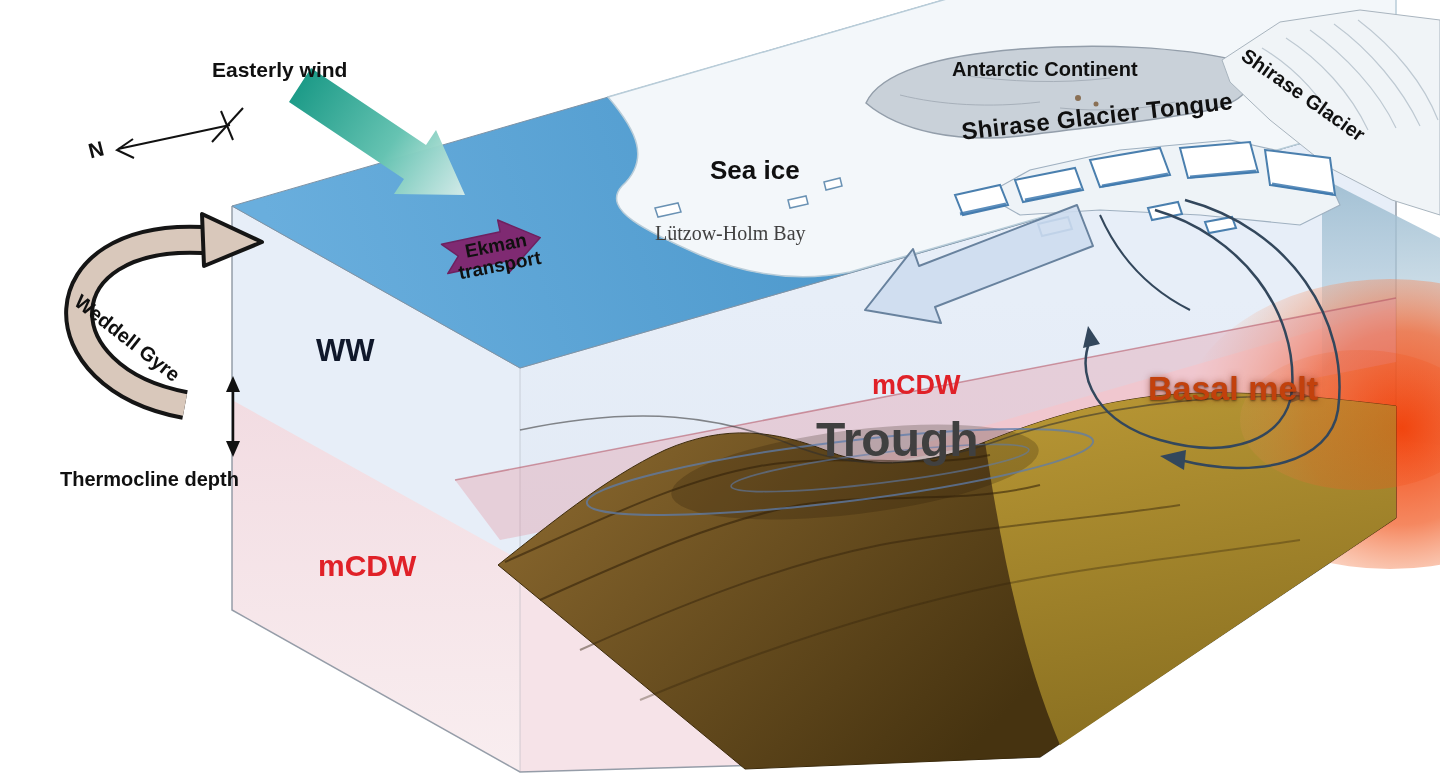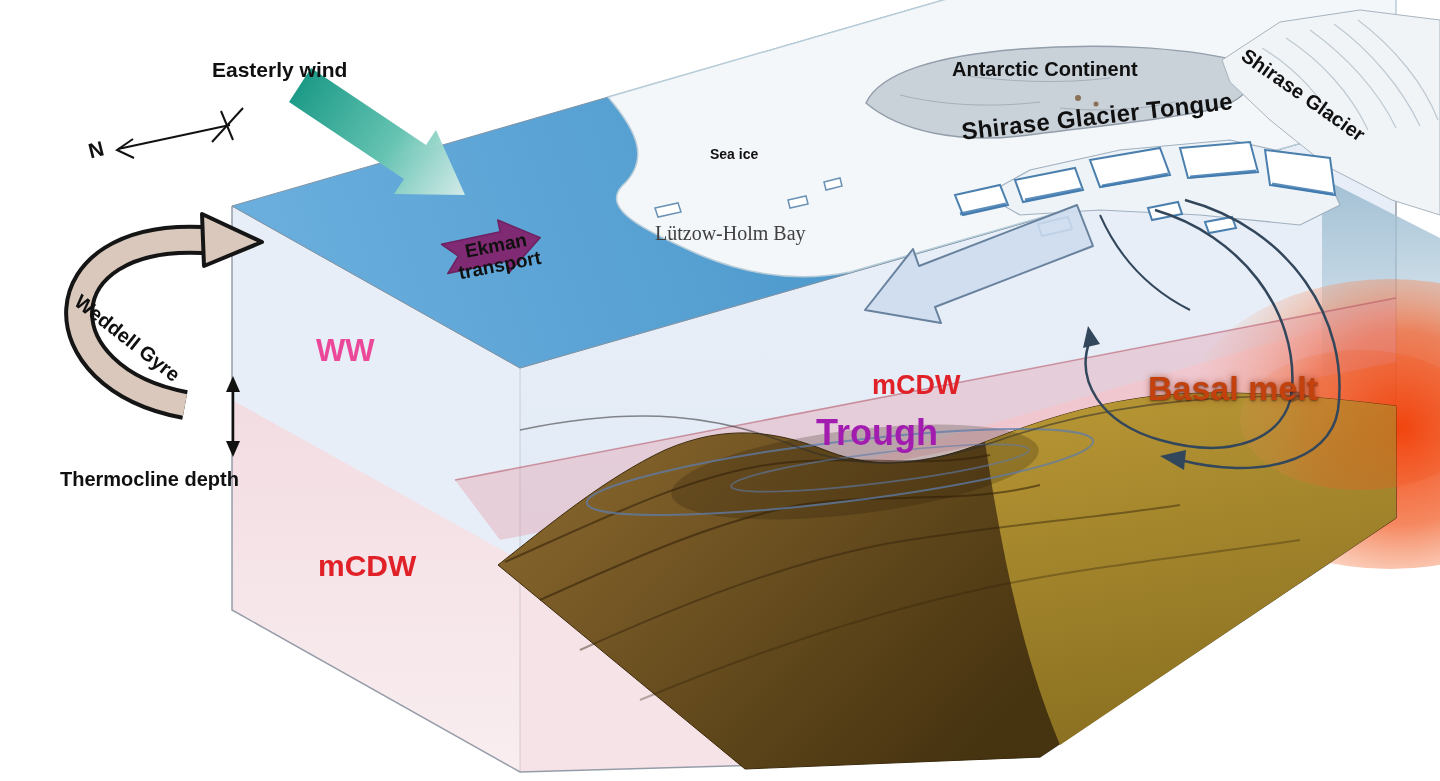--- a/index.html
+++ b/index.html
@@ -4,32 +4,32 @@
 <style>
   html,body{margin:0;padding:0;background:#fff;}
   #stage{position:relative;width:1440px;height:781px;overflow:hidden;background:#ffffff;
          font-family:"Liberation Sans",sans-serif;}
   #scene{position:absolute;left:0;top:0;}
   .lbl{position:absolute;font-family:"Liberation Sans",sans-serif;font-weight:700;
        color:#101010;white-space:nowrap;transform-origin:left top;}
   #lbl-easterly{left:212px;top:58px;font-size:21px;}
   #lbl-ekman{left:443px;top:246px;width:104px;font-size:19px;line-height:1.05;
              text-align:center;white-space:normal;transform:rotate(-11deg);}
-  #lbl-seaice{left:710px;top:146px;font-size:14px;}
+  #lbl-seaice{left:710px;top:155px;font-size:26px;}
   #lbl-continent{left:952px;top:58px;font-size:20px;}
   #lbl-glacier{left:1250px;top:44px;font-size:20px;transform:rotate(35deg);}
   #lbl-tongue{left:960px;top:118px;font-size:24px;letter-spacing:.3px;transform:rotate(-6.5deg);}
   #lbl-bay{left:655px;top:222px;font-size:20px;font-weight:400;
            font-family:"Liberation Serif",serif;color:#404040;}
   #lbl-gyre{left:84px;top:290px;font-size:20px;transform:rotate(38deg);}
-  #lbl-ww{left:316px;top:333px;font-size:31px;color:#ec4899;}
+  #lbl-ww{left:316px;top:333px;font-size:31px;color:#0f172a;}
   #lbl-thermo{left:60px;top:442px;font-size:20px;margin-top:26px;}
   #lbl-mcdw-left{left:318px;top:549px;font-size:30px;color:#e02128;}
   #lbl-mcdw-trough{left:872px;top:370px;font-size:27px;color:#e02128;}
-  #lbl-trough{left:816px;top:412px;font-size:36px;color:#a21caf;}
+  #lbl-trough{left:816px;top:412px;font-size:48px;color:#404040;}
   #lbl-basal{left:1148px;top:369px;font-size:34px;color:#c2410c;
              text-shadow:0 0 7px rgba(120,30,0,.55),0 1px 2px rgba(0,0,0,.45);}
   #lbl-north{left:86px;top:140px;font-size:21px;transform:rotate(-14deg);}
 </style>
 </head>
 <body>
 
 <div id="stage">
 
 <svg id="scene" width="1440" height="781" viewBox="0 0 1440 781">

